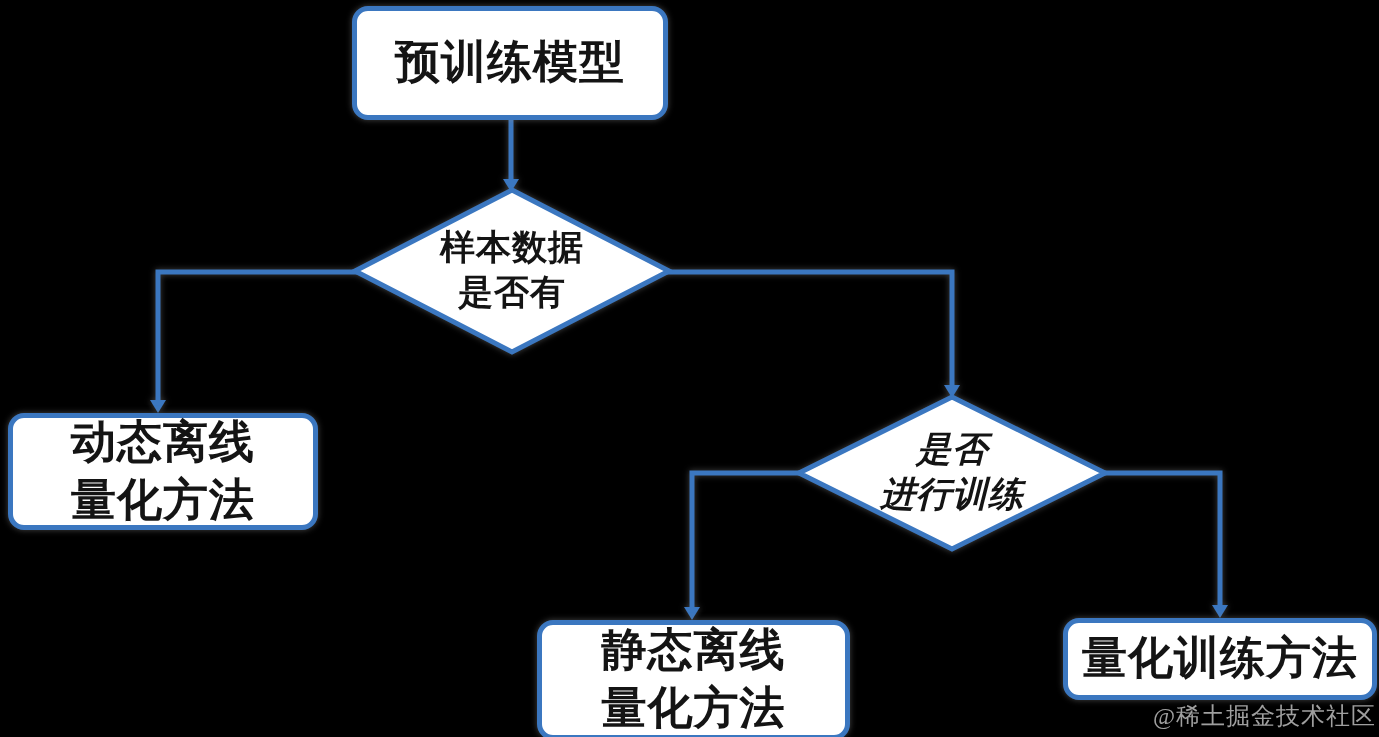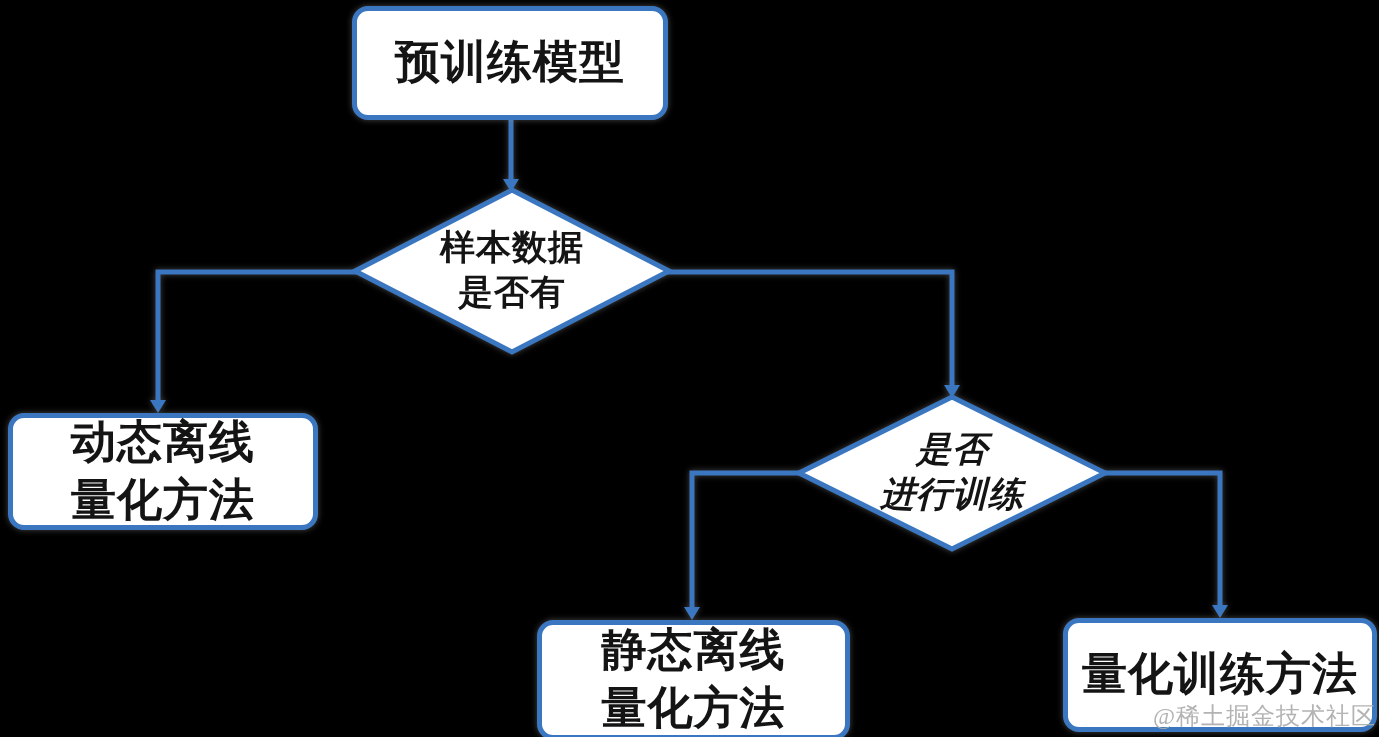--- a/index.html
+++ b/index.html
@@ -80,21 +80,21 @@
     </div>
   </div>
 
   <div class="box" style="left:537px;top:620px;width:313px;height:120px;">
     <div class="label">
       <div>静态离线</div>
       <div>量化方法</div>
     </div>
   </div>
 
-  <div class="box" style="left:1063px;top:618px;width:314px;height:114px;">
+  <div class="box" style="left:1063px;top:618px;width:314px;height:82px;">
     <div class="label">
       <span>量化训练方法</span>
     </div>
   </div>
 
   <div class="dlabel" style="left:362px;top:212px;width:300px;height:118px;">
     <div>样本数据</div>
     <div>是否有</div>
   </div>
 

